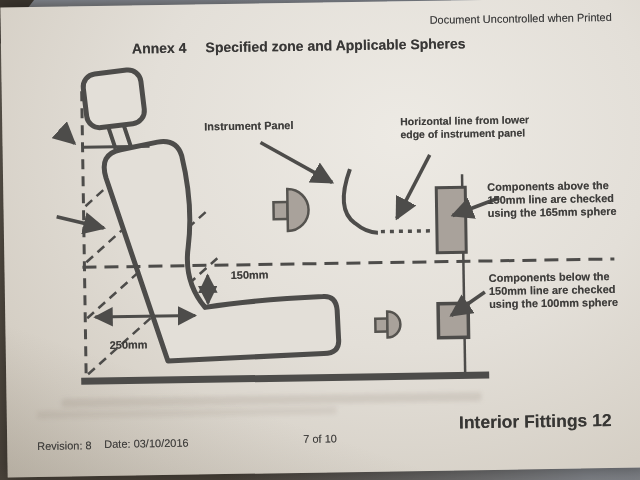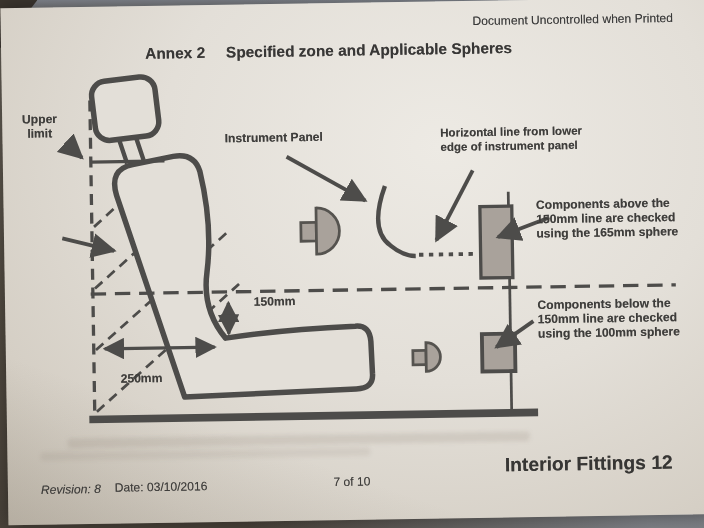--- a/index.html
+++ b/index.html
@@ -37,21 +37,21 @@
 <body>
 
 <div class="stage">
   <div class="corner-shadow"></div>
 
   <div class="paper">
 
     <div class="watermark">Document Uncontrolled when Printed</div>
 
     <div class="titlerow">
-      <span>Annex 2</span>
+      <span>Annex 4</span>
       <span>Specified zone and Applicable Spheres</span>
     </div>
 
     <svg class="diagram-svg" width="640" height="470" viewBox="0 0 640 470">
       <defs>
         <marker id="arr" viewBox="0 0 10 10" refX="9" refY="5" markerWidth="6.5" markerHeight="6.5" orient="auto-start-reverse">
           <path d="M0,0 L10,5 L0,10 z" fill="#4d4c4a"></path>
         </marker>
       </defs>
 
@@ -105,37 +105,36 @@
       <rect x="433" y="187" width="29" height="65" fill="#a9a29b" stroke="#4d4c4a" stroke-width="3"></rect>
 
       <rect x="433" y="303" width="30" height="34" fill="#a9a29b" stroke="#4d4c4a" stroke-width="3.5"></rect>
 
       <line x1="496" y1="198" x2="449" y2="215" stroke="#4d4c4a" stroke-width="3.5" marker-end="url(#arr)"></line>
       <line x1="480" y1="292" x2="446" y2="315" stroke="#4d4c4a" stroke-width="3.5" marker-end="url(#arr)"></line>
 
       <line x1="75" y1="375" x2="483" y2="375" stroke="#4d4c4a" stroke-width="7"></line>
     </svg>
 
-    <div class="lbl small" style="left:10px;top:96px;width:48px;text-align:center;">Upper limit</div>
 
 
     <div class="lbl small" style="left:202px;top:116px;white-space:nowrap;">Instrument Panel</div>
 
     <div class="lbl" style="left:398px;top:114px;width:132px;font-size:10.5px;line-height:1.2;">Horizontal line from lower edge of instrument panel</div>
 
     <div class="lbl small" style="left:484px;top:181px;width:152px;">Components above the 150mm line are checked using the 165mm sphere</div>
 
     <div class="lbl small" style="left:484px;top:272px;width:152px;">Components below the 150mm line are checked using the 100mm sphere</div>
 
     <div class="lbl small" style="left:226px;top:265px;">150mm</div>
 
     <div class="lbl small" style="left:104px;top:333px;">250mm</div>
 
     <div class="bleed" style="left:55px;top:392px;width:420px;height:9px;"></div>
     <div class="bleed" style="left:30px;top:404px;width:300px;height:8px;opacity:.7;"></div>
 
-    <div class="footer-text" style="left:30px;top:433px;font-style:italic;">Revision: 8</div>
+    <div class="footer-text" style="left:30px;top:433px;">Revision: 8</div>
     <div class="footer-text" style="left:97px;top:432px;">Date: 03/10/2016</div>
     <div class="footer-text" style="left:296px;top:430px;">7 of 10</div>
     <div class="doc-title">Interior Fittings 12</div>
 
   </div>
 </div>
 
 </body></html>

